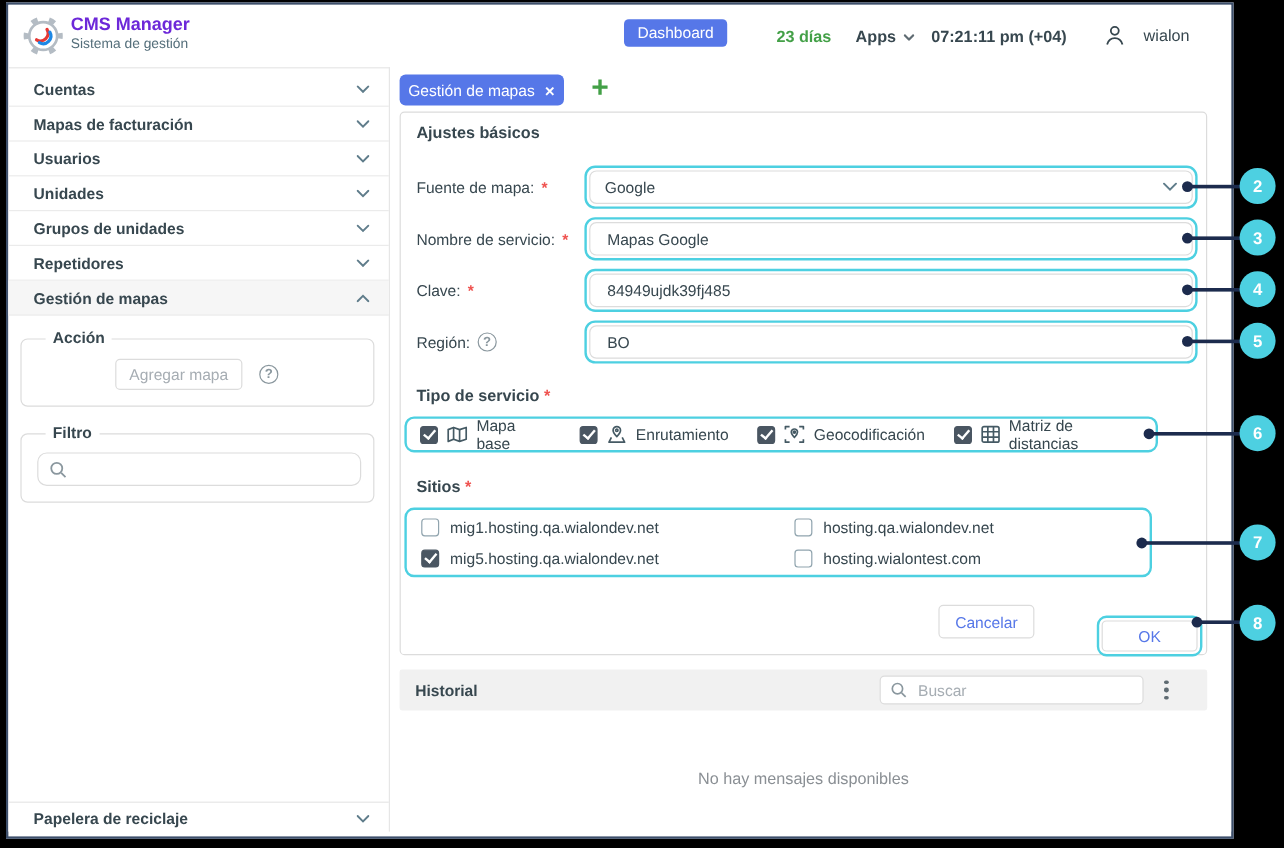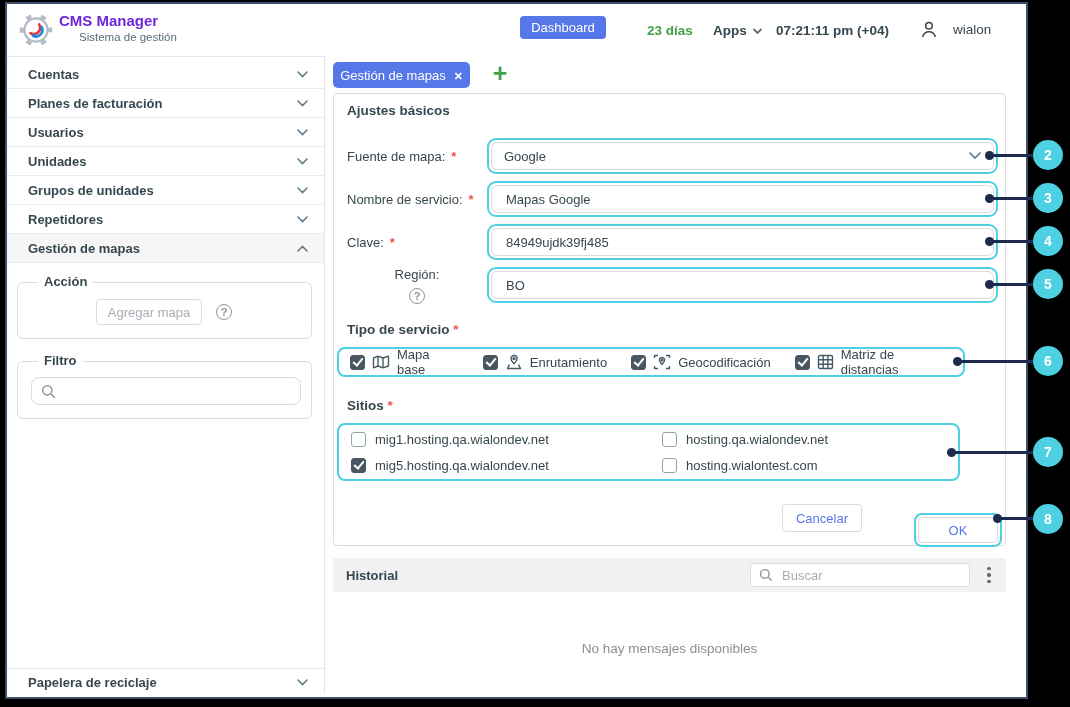--- a/index.html
+++ b/index.html
@@ -4,21 +4,21 @@
 <style>
   html,body{margin:0;padding:0;background:#000;}
   body{font-family:"Liberation Sans",sans-serif;color:#37474f;-webkit-font-smoothing:antialiased;}
   .canvas{position:relative;width:1070px;height:707px;background:#000;overflow:hidden;}
   .window{position:absolute;left:5px;top:2px;width:1019px;height:693px;background:#fff;border:2px solid #3d4f6b;}
 
   
   .header{position:absolute;left:0;top:0;width:100%;height:52px;background:#fff;}
   .logo{position:absolute;left:11px;top:8px;width:36px;height:36px;}
   .app-title{position:absolute;left:52px;top:8px;font-size:15px;font-weight:700;color:#6d28d9;}
-  .app-sub{position:absolute;left:52px;top:27px;font-size:11.5px;color:#546e7a;margin-left:20px;}
+  .app-sub{position:absolute;left:52px;top:27px;font-size:11.5px;color:#546e7a;}
   .dash-btn{position:absolute;left:513px;top:12px;width:86px;height:23px;background:#5677e8;color:#fff;
             border:none;border-radius:4px;font-size:13px;font-weight:500;display:flex;align-items:center;justify-content:center;cursor:pointer;font-family:inherit;}
   .days{position:absolute;left:640px;top:19px;font-size:13.5px;font-weight:700;color:#43a047;}
   .apps{position:absolute;left:706px;top:19px;font-size:13.5px;font-weight:700;color:#37474f;display:flex;align-items:center;gap:6px;cursor:pointer;}
   .clock{position:absolute;left:769px;top:19px;font-size:13.5px;font-weight:700;color:#37474f;}
   .user{position:absolute;left:912px;top:15px;display:flex;align-items:center;gap:14px;cursor:pointer;}
   .user-name{font-size:13.5px;color:#37474f;}
 
   
   .sidebar{position:absolute;left:0;top:52px;width:318px;height:637px;border-top:1px solid #e6e6e6;border-right:1px solid #e6e6e6;background:#fff;box-sizing:border-box;padding-top:3px;}
@@ -66,21 +66,21 @@
   .svc-opt{display:flex;align-items:center;gap:7px;font-size:13px;color:#37474f;}
   .svc-opt svg{flex:none;}
   .sites-ring{position:absolute;left:3px;top:329px;width:623px;height:58px;border:2px solid #4dd0e1;border-radius:8px;box-sizing:border-box;
               display:grid;grid-template-columns:311px 1fr;align-content:center;row-gap:4px;padding:0 12px;}
   .site-opt{display:flex;align-items:center;gap:9px;font-size:13px;color:#37474f;height:22px;}
   .cancel-btn{position:absolute;left:448px;top:410px;width:80px;height:28px;background:#fff;border:1px solid #dcdcdc;border-radius:4px;
               color:#5677e8;font-size:13px;font-family:inherit;cursor:pointer;}
   .ok-ring{position:absolute;left:580px;top:407px;width:88px;height:34px;border:2px solid #4dd0e1;border-radius:8px;box-sizing:border-box;padding:2px;margin-top:12px;}
   .ok-btn{width:100%;height:100%;background:#fff;border:1px solid #dcdcdc;border-radius:4px;color:#5677e8;font-size:13px;font-family:inherit;cursor:pointer;}
 
-  .history-bar{position:absolute;left:7px;top:502px;width:673px;height:34px;background:#f1f1f1;border-radius:2px;display:flex;align-items:center;padding:0 8px 0 13px;box-sizing:border-box;gap:10px;}
+  .history-bar{position:absolute;left:7px;top:502px;width:673px;height:34px;background:#f1f1f1;border-radius:2px;display:flex;align-items:center;padding:0 25px 0 13px;box-sizing:border-box;gap:10px;}
   .history-title{flex:1;font-size:13px;font-weight:700;color:#37474f;}
   .search-box{width:220px;height:24px;background:#fff;border:1px solid #dcdcdc;border-radius:4px;display:flex;align-items:center;gap:7px;padding:0 8px;box-sizing:border-box;}
   .search-box input{border:none;outline:none;flex:1;font-size:13px;font-family:inherit;color:#0c4a6e;min-width:0;}
   .search-box input::placeholder{color:#a6adb3;}
   .kebab{width:18px;height:22px;display:flex;flex-direction:column;align-items:center;justify-content:center;gap:3px;cursor:pointer;}
   .kebab i{width:3.5px;height:3.5px;border-radius:50%;background:#5f6b72;}
   .empty-msg{position:absolute;left:7px;top:585px;width:673px;text-align:center;font-size:13.5px;color:#8a8f94;}
 
   
   .c-line{position:absolute;height:3px;background:#1c2b4d;}
@@ -122,21 +122,21 @@
     </div>
 
     <div class="sidebar">
       <div class="side-item">
         <span class="lbl">Cuentas</span>
         <svg width="11" height="7" viewBox="0 0 11 7">
             <path d="M1 1l4.5 4.5L10 1" fill="none" stroke="#607d8b" stroke-width="1.6" stroke-linecap="round"></path>
           </svg>
       </div>
       <div class="side-item">
-        <span class="lbl">Planes de facturación</span>
+        <span class="lbl">Mapas de facturación</span>
         <svg width="11" height="7" viewBox="0 0 11 7">
             <path d="M1 1l4.5 4.5L10 1" fill="none" stroke="#607d8b" stroke-width="1.6" stroke-linecap="round"></path>
           </svg>
       </div>
       <div class="side-item">
         <span class="lbl">Usuarios</span>
         <svg width="11" height="7" viewBox="0 0 11 7">
             <path d="M1 1l4.5 4.5L10 1" fill="none" stroke="#607d8b" stroke-width="1.6" stroke-linecap="round"></path>
           </svg>
       </div>
@@ -226,21 +226,21 @@
         <div class="f-label" style="top:130px;">
           <span>Clave:</span>
           <span class="req">*</span>
         </div>
         <div class="ring" style="top:130px;">
           <div class="inner">
               <input type="text" value="84949ujdk39fj485" style="">
             </div>
         </div>
 
-        <div class="f-label" style="top:173px;flex-direction:column;">
+        <div class="f-label" style="top:173px;">
           <span>Región:</span>
           <span class="help"></span>
         </div>
         <div class="ring" style="top:173px;">
           <div class="inner">
               <input type="text" value="BO" style="">
             </div>
         </div>
 
         <div class="group-title" style="top:228px;">

